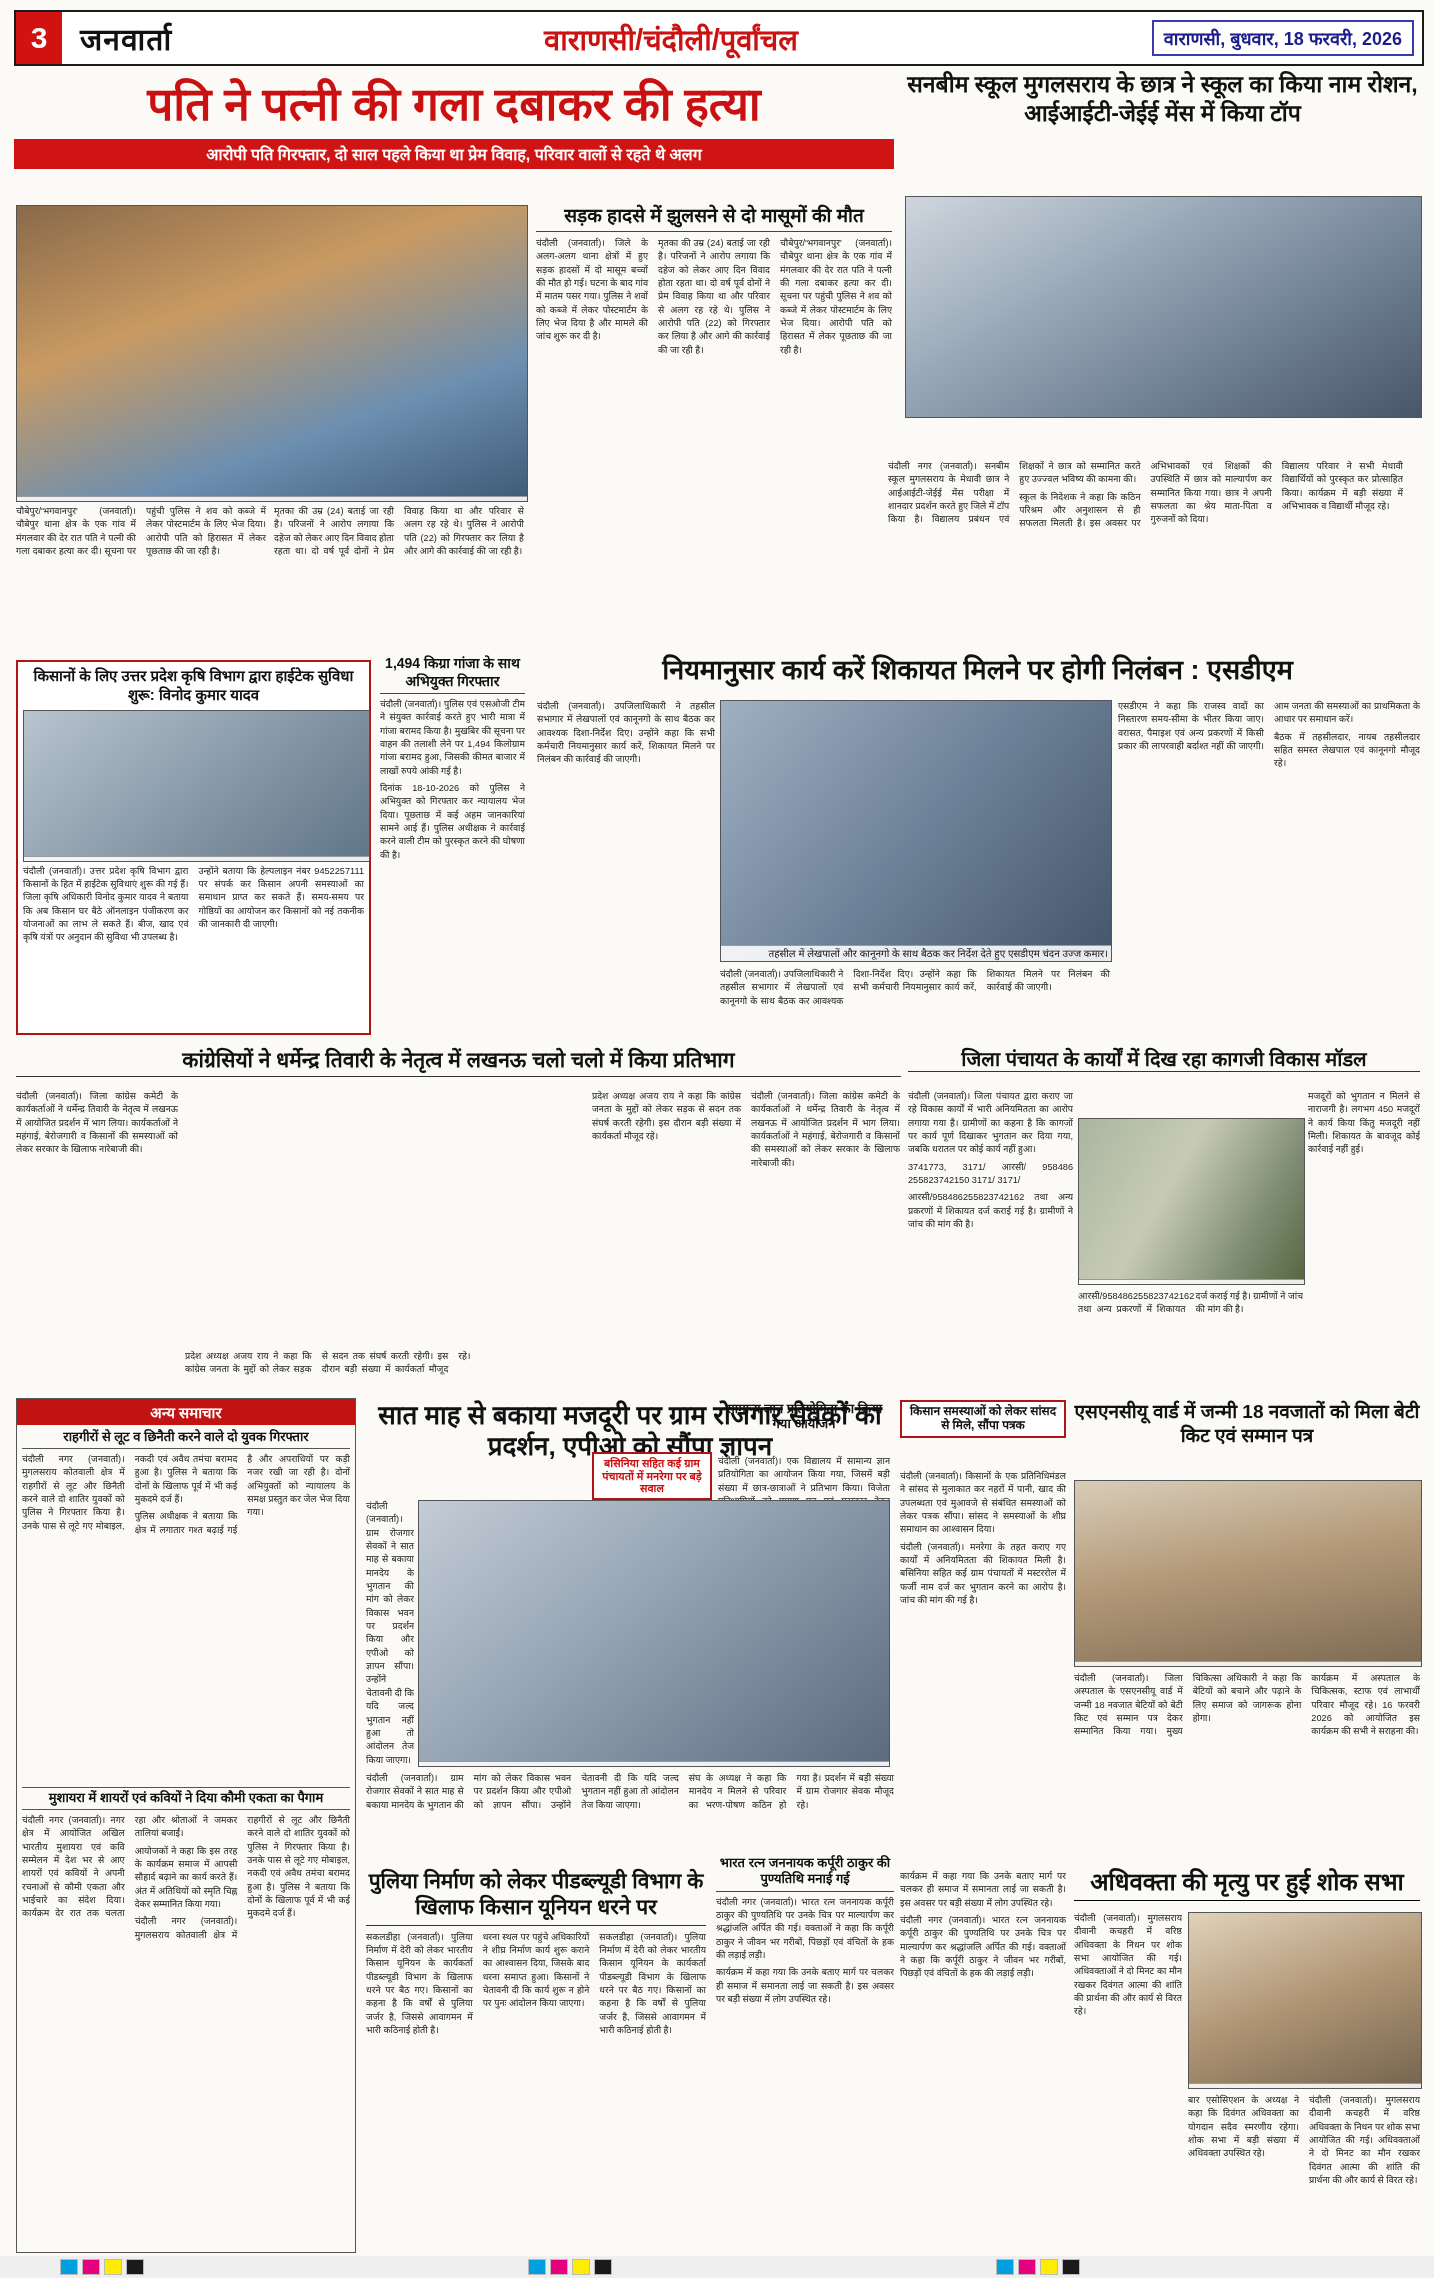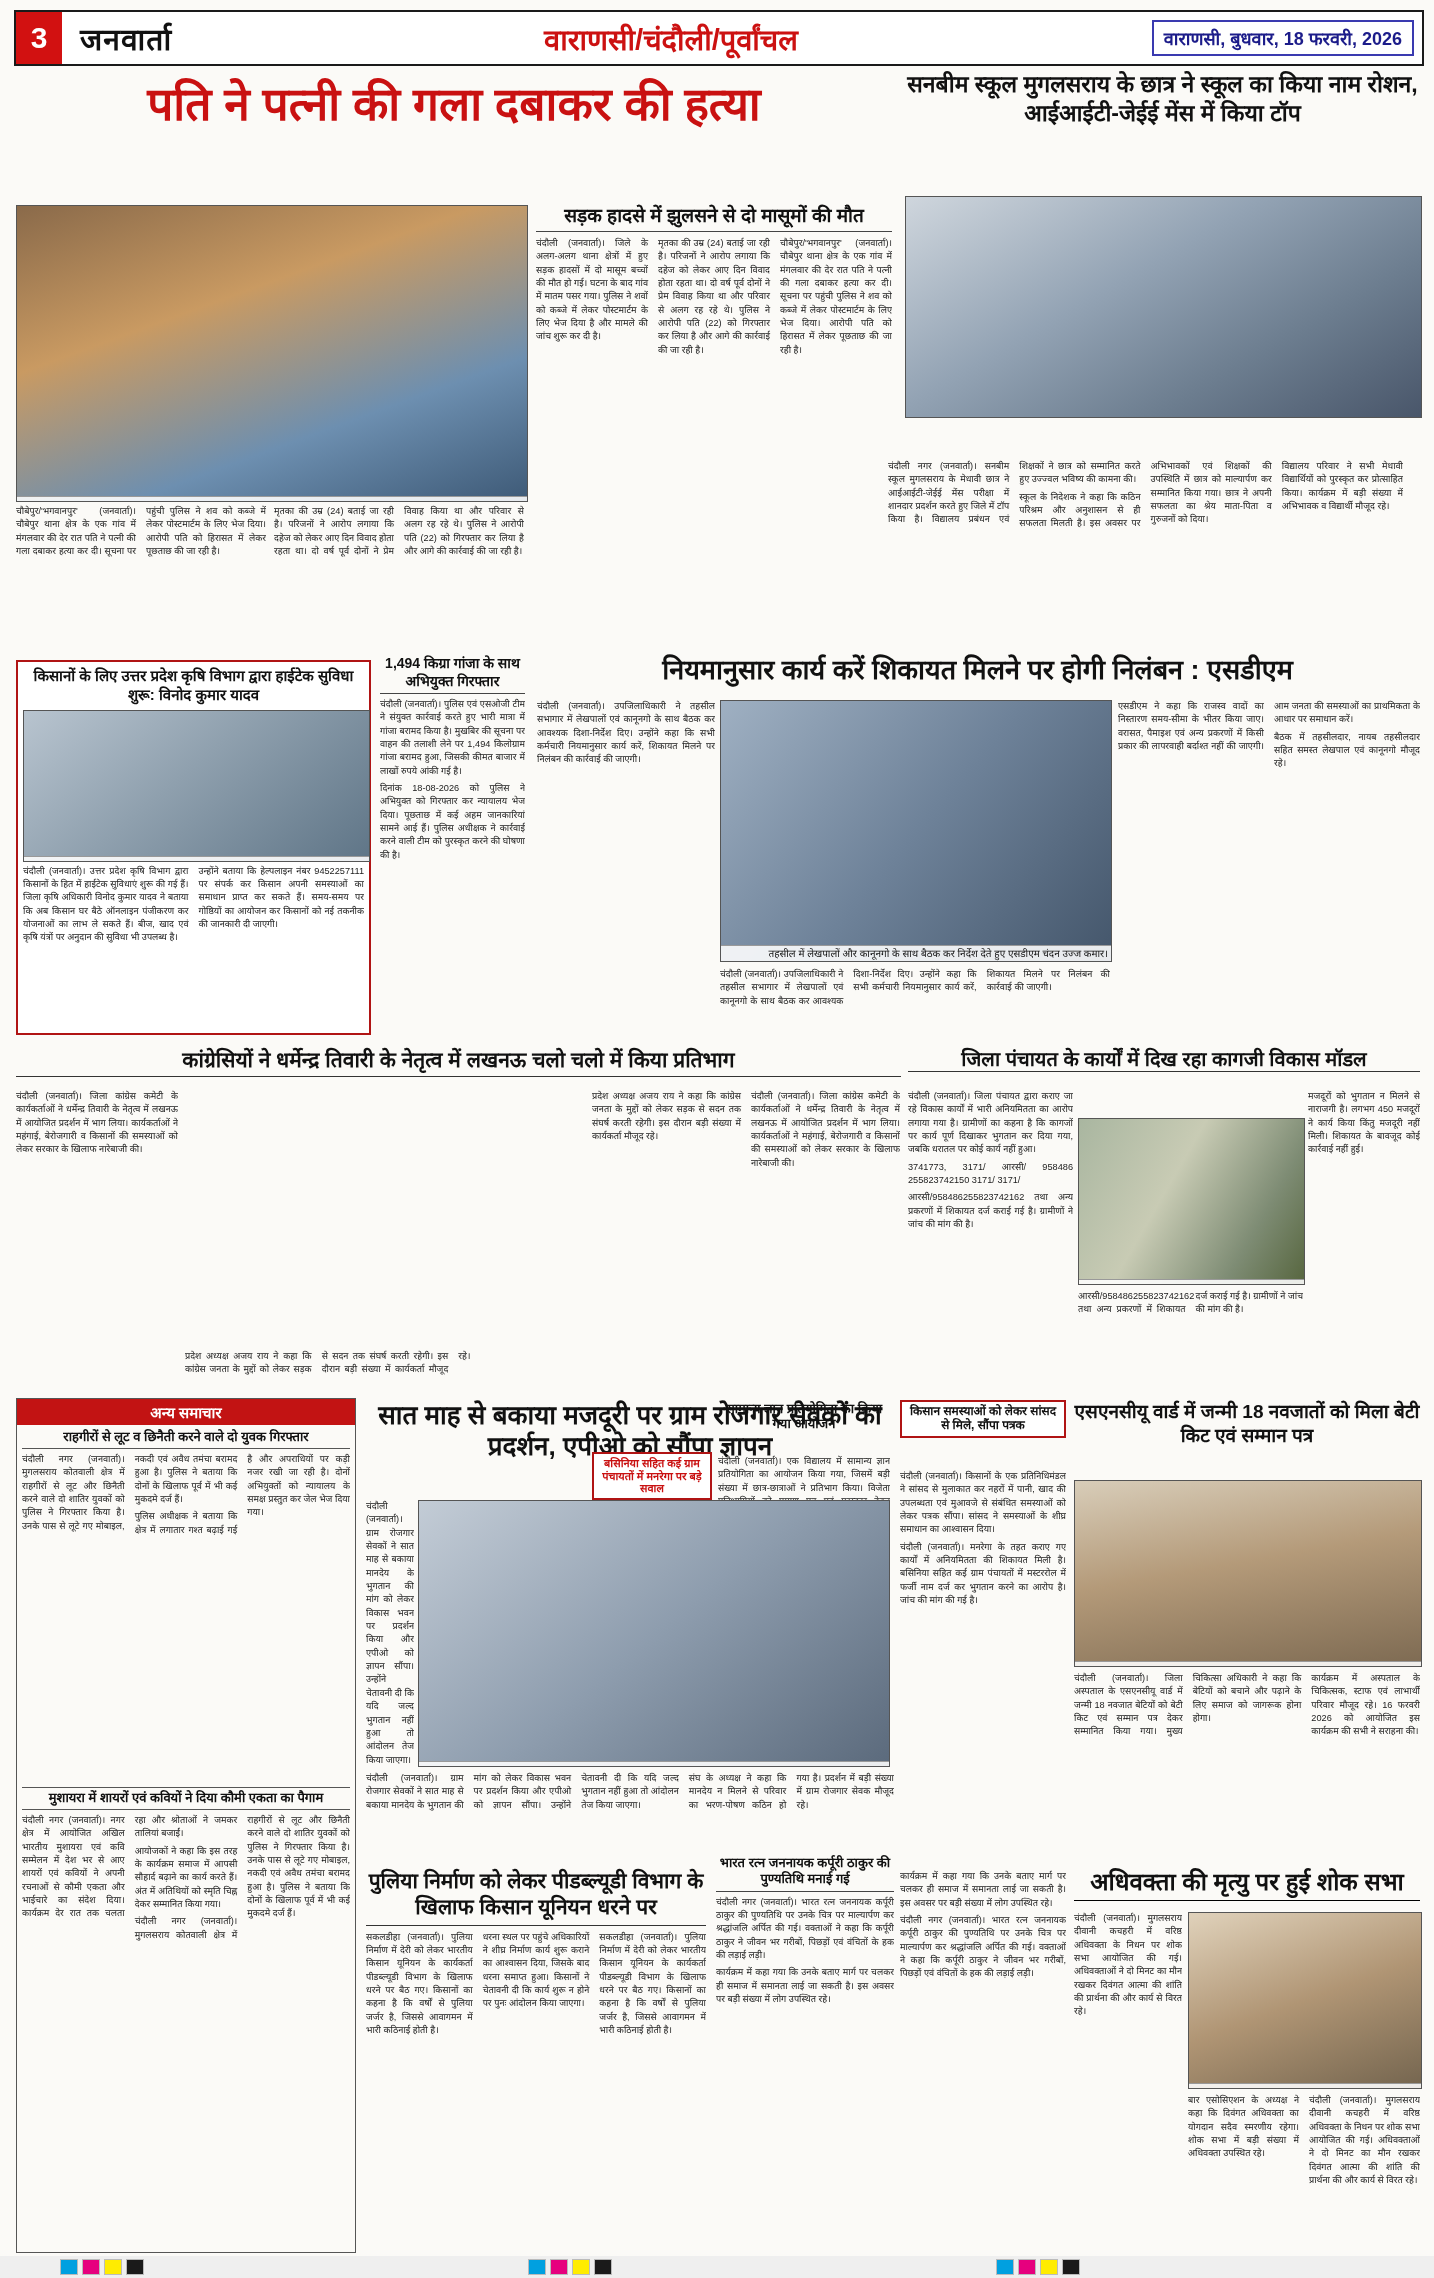--- a/index.html
+++ b/index.html
@@ -50,20 +50,21 @@
 
   <div class="masthead">
     <div class="pageno">3</div>
     <div class="brand">जनवार्ता</div>
     <div class="edition">वाराणसी/चंदौली/पूर्वांचल</div>
     <div class="datebox">वाराणसी, बुधवार, 18 फरवरी, 2026</div>
   </div>
 
   <div class="blk" style="left:14px;top:72px;width:880px;">
     <div class="hl redhl" style="font-size:46px;padding:6px 0 8px 0;">पति ने पत्नी की गला दबाकर की हत्या</div>
+    <div class="subbar">आरोपी पति गिरफ्तार, दो साल पहले किया था प्रेम विवाह, परिवार वालों से रहते थे अलग</div>
   </div>
 
   <div class="photo g1" style="left:16px;top:205px;width:510px;height:295px;">
     <div class="cap"></div>
   </div>
 
   <div class="blk txt" style="left:16px;top:505px;width:250px;height:145px;column-count:2;">
     <p>चौबेपुर/'भगवानपुर' (जनवार्ता)। चौबेपुर थाना क्षेत्र के एक गांव में मंगलवार की देर रात पति ने पत्नी की गला दबाकर हत्या कर दी। सूचना पर पहुंची पुलिस ने शव को कब्जे में लेकर पोस्टमार्टम के लिए भेज दिया। आरोपी पति को हिरासत में लेकर पूछताछ की जा रही है।</p>
   </div>
   <div class="blk txt" style="left:274px;top:505px;width:250px;height:145px;column-count:2;">
@@ -99,21 +100,21 @@
     <div class="txt" style="column-count:2;height:185px;margin-top:5px;">
       <p>चंदौली (जनवार्ता)। उत्तर प्रदेश कृषि विभाग द्वारा किसानों के हित में हाईटेक सुविधाएं शुरू की गई हैं। जिला कृषि अधिकारी विनोद कुमार यादव ने बताया कि अब किसान घर बैठे ऑनलाइन पंजीकरण कर योजनाओं का लाभ ले सकते हैं। बीज, खाद एवं कृषि यंत्रों पर अनुदान की सुविधा भी उपलब्ध है।</p>
       <p>उन्होंने बताया कि हेल्पलाइन नंबर 9452257111 पर संपर्क कर किसान अपनी समस्याओं का समाधान प्राप्त कर सकते हैं। समय-समय पर गोष्ठियों का आयोजन कर किसानों को नई तकनीक की जानकारी दी जाएगी।</p>
     </div>
   </div>
 
   <div class="blk" style="left:380px;top:655px;width:145px;">
     <div class="hl" style="font-size:14px;line-height:1.25;border-bottom:1px solid #444;padding-bottom:3px;">1,494 किग्रा गांजा के साथ अभियुक्त गिरफ्तार</div>
     <div class="txt" style="height:355px;margin-top:4px;">
       <p>चंदौली (जनवार्ता)। पुलिस एवं एसओजी टीम ने संयुक्त कार्रवाई करते हुए भारी मात्रा में गांजा बरामद किया है। मुखबिर की सूचना पर वाहन की तलाशी लेने पर 1,494 किलोग्राम गांजा बरामद हुआ, जिसकी कीमत बाजार में लाखों रुपये आंकी गई है।</p>
-      <p>दिनांक 18-08-2026 को पुलिस ने अभियुक्त को गिरफ्तार कर न्यायालय भेज दिया। पूछताछ में कई अहम जानकारियां सामने आई हैं। पुलिस अधीक्षक ने कार्रवाई करने वाली टीम को पुरस्कृत करने की घोषणा की है।</p>
+      <p>दिनांक 18-10-2026 को पुलिस ने अभियुक्त को गिरफ्तार कर न्यायालय भेज दिया। पूछताछ में कई अहम जानकारियां सामने आई हैं। पुलिस अधीक्षक ने कार्रवाई करने वाली टीम को पुरस्कृत करने की घोषणा की है।</p>
     </div>
   </div>
 
   <div class="blk" style="left:535px;top:655px;width:885px;">
     <div class="hl" style="font-size:27px;">नियमानुसार कार्य करें शिकायत मिलने पर होगी निलंबन : एसडीएम</div>
   </div>
   <div class="photo g6" style="left:720px;top:700px;width:390px;height:260px;text-align:right;">
     <div class="cap">तहसील में लेखपालों और कानूनगो के साथ बैठक कर निर्देश देते हुए एसडीएम चंदन उज्ज कमार।</div>
   </div>
   <div class="blk txt" style="left:537px;top:700px;width:178px;height:335px;">

